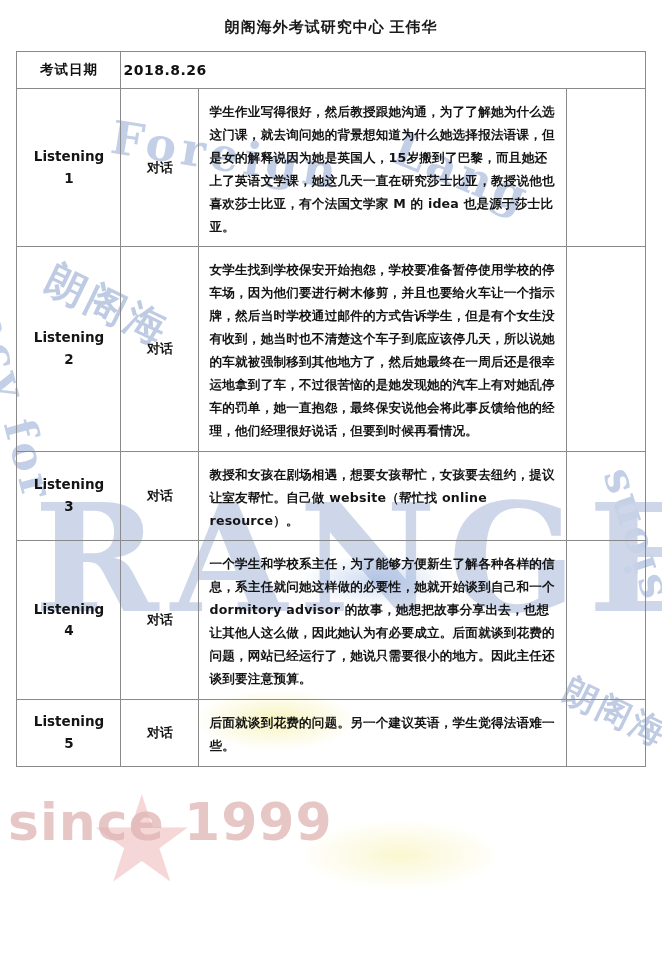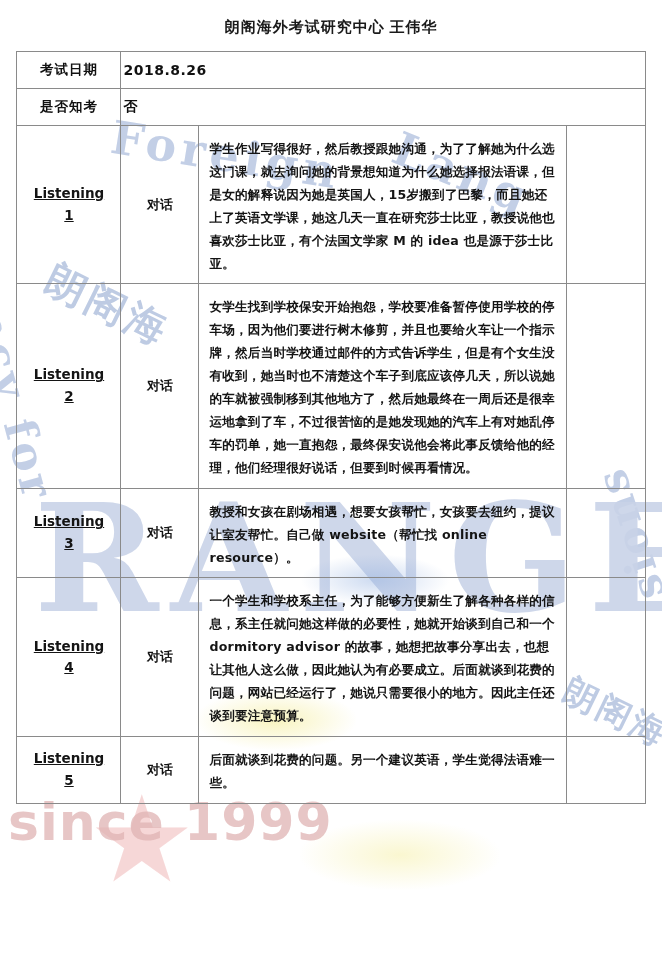--- a/index.html
+++ b/index.html
@@ -209,21 +209,20 @@
   .cell-head-blank { }
 
   .cell-listening {
     text-align: center;
     font-size: 13.5px;
     font-weight: 700;
     color: #141414;
     line-height: 1.6;
     padding: 6px 2px;
     font-family: "DejaVu Sans", "Liberation Sans", sans-serif;
-    text-decoration: underline;
   }
   .cell-type {
     text-align: center;
     font-size: 13px;
     font-weight: 700;
     color: #141414;
     padding: 6px 2px;
   }
   .cell-desc {
     text-align: left;
@@ -265,24 +264,20 @@
         <col class="col-c">
         <col class="col-d">
     </colgroup>
     <tbody>
 
       <tr>
         <td class="cell-label">考试日期</td>
         <td class="cell-value" colspan="3">2018.8.26</td>
       </tr>
 
-      <tr>
-        <td class="cell-label">是否知考</td>
-        <td class="cell-value" colspan="3">否</td>
-      </tr>
 
 
       <tr>
         <td class="cell-listening">Listening<br>1</td>
         <td class="cell-type">对话</td>
         <td class="cell-desc">学生作业写得很好，然后教授跟她沟通，为了了解她为什么选这门课，就去询问她的背景想知道为什么她选择报法语课，但是女的解释说因为她是英国人，15岁搬到了巴黎，而且她还上了英语文学课，她这几天一直在研究莎士比亚，教授说他也喜欢莎士比亚，有个法国文学家 M 的 idea 也是源于莎士比亚。</td>
         <td class="cell-recall"></td>
       </tr>
 
       <tr>

